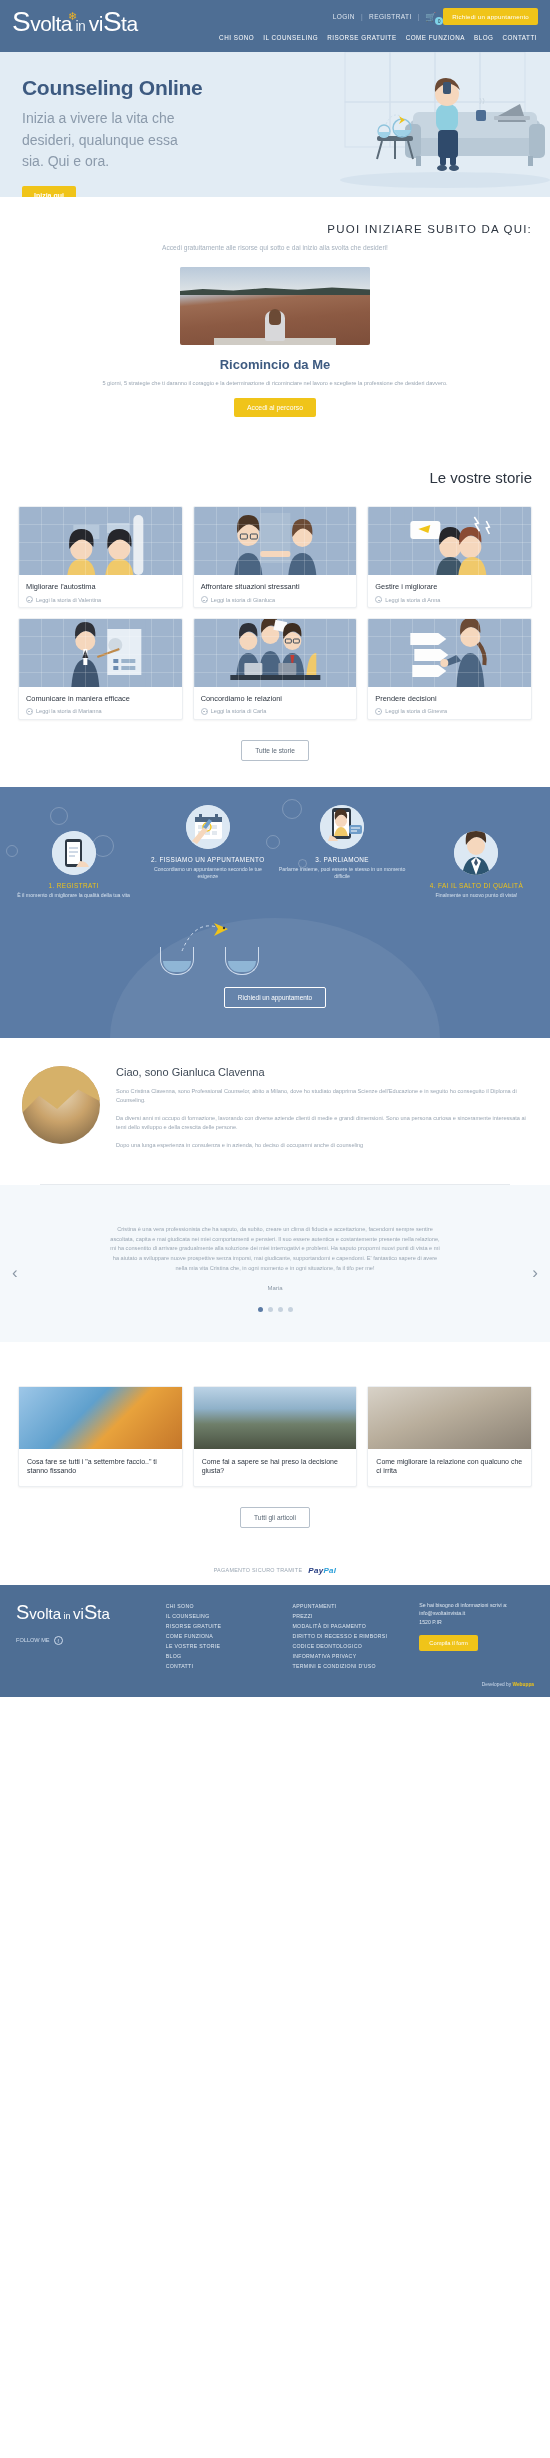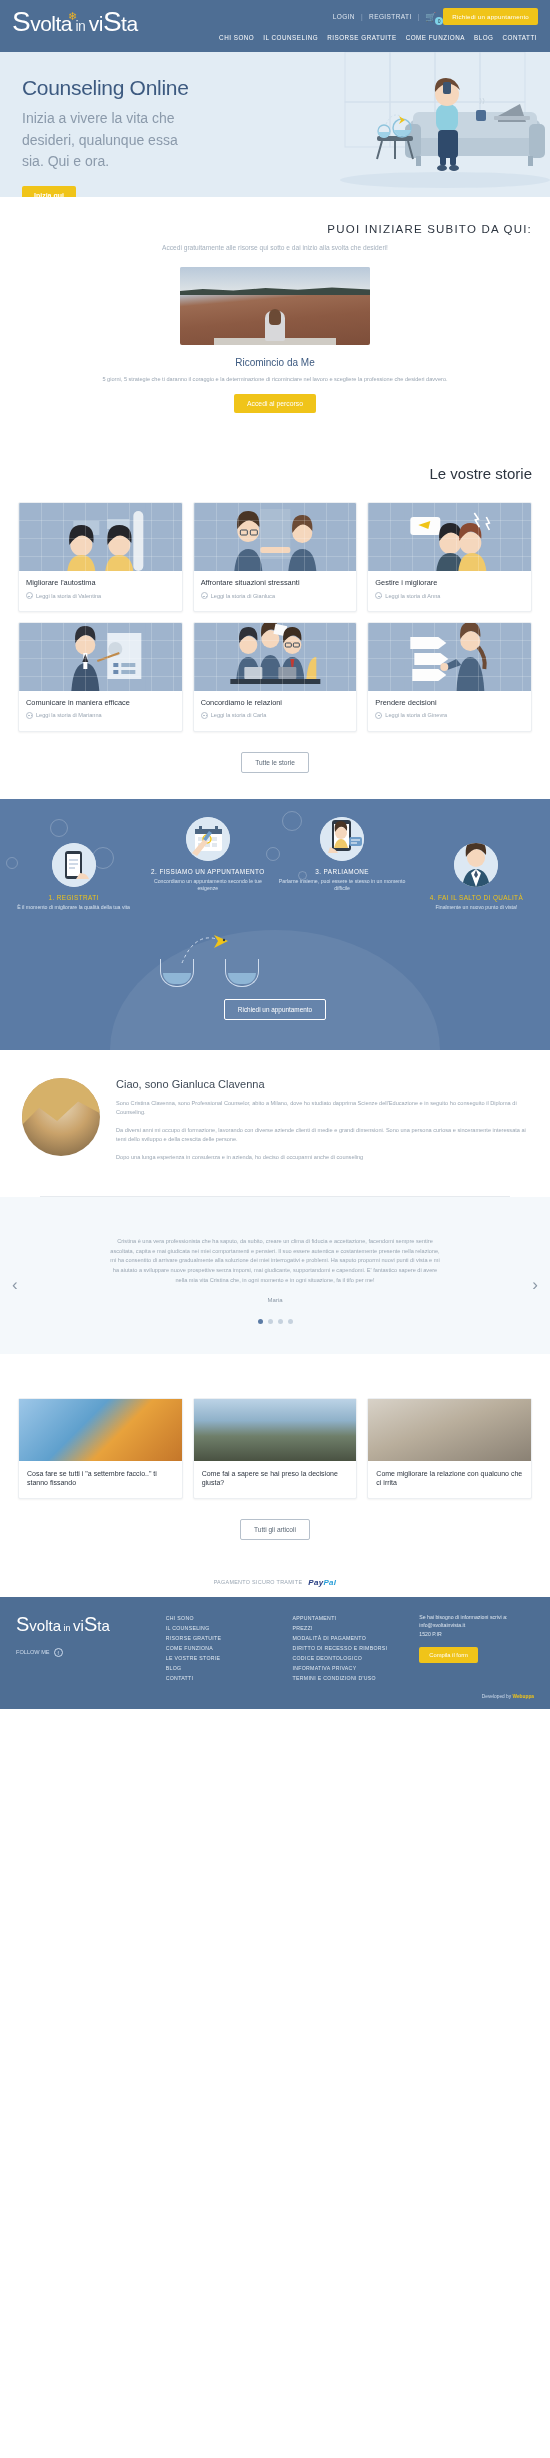--- a/index.html
+++ b/index.html
@@ -59,21 +59,21 @@
 
   
   .hero {
     background: #e2ecf4;
     height: 145px;
     position: relative;
     overflow: hidden;
   }
   .hero-copy { position: absolute; left: 22px; top: 24px; width: 210px; }
   .hero-title {
-    font-size: 21px; color: #3d5a80; font-weight: 400; letter-spacing: -0.3px;
+    font-size: 21px; color: #3d5a80; font-weight: 700; letter-spacing: -0.3px;
   }
   .hero-sub {
     font-size: 14px; color: #8b9aab; line-height: 1.55; margin-top: 8px; width: 165px;
   }
   .hero-btn {
     margin-top: 13px; background: #f0c419; color: #ffffff; border: none;
     font-size: 7px; font-weight: bold; padding: 6px 12px; border-radius: 2px; cursor: pointer;
   }
   .hero-art { position: absolute; right: 0; top: 0; width: 300px; height: 145px; }
 
@@ -106,40 +106,40 @@
     width:20px; height:30px; background:#d8d8da; border-radius:7px 7px 2px 2px;
   }
   .promo-img .hair {
     position:absolute; left:50%; bottom:20px; transform:translateX(-50%);
     width:12px; height:16px; background:#6b4a35; border-radius:6px 6px 4px 4px;
   }
   .promo-img .ledge {
     position:absolute; left:18%; bottom:0; right:18%; height:7px; background:#cfcbc4;
   }
   .promo-title {
-    text-align:center; font-size: 10px; color:#3d5a80; margin-top: 12px; font-weight:400;
+    text-align:center; font-size: 13px; color:#3d5a80; margin-top: 12px; font-weight:700;
   }
   .promo-desc {
     text-align:center; font-size: 5.6px; color:#9aa6b3; margin-top: 7px;
     padding: 0 16px; line-height: 1.5;
   }
   .promo-btn {
     display:block; margin: 11px auto 0; background:#f0c419; color:#fff; border:none;
     font-size:6.8px; padding:6px 13px; border-radius:2px; cursor:pointer;
   }
 
   
   .cards {
     display: grid; grid-template-columns: repeat(3,1fr); gap: 10px;
     margin-top: 20px;
   }
   .card {
     background:#ffffff; border:1px solid #eceff2; border-radius:2px;
     box-shadow: 0 1px 2px rgba(0,0,0,.05); overflow:hidden;
-    padding-bottom: 12px;
+    padding-bottom: 4px;
   }
   .card-img { height: 68px; background:#9fb4cd; position:relative; overflow:hidden; }
   .card-img .win {
     position:absolute; inset:0;
     background-image: linear-gradient(90deg,rgba(255,255,255,.18) 1px,transparent 1px),
                       linear-gradient(0deg,rgba(255,255,255,.18) 1px,transparent 1px);
     background-size: 22px 18px;
   }
   .card-title { font-size: 7.4px; color:#2d3540; padding: 7px 7px 0; line-height:1.3; }
   .card-link {

